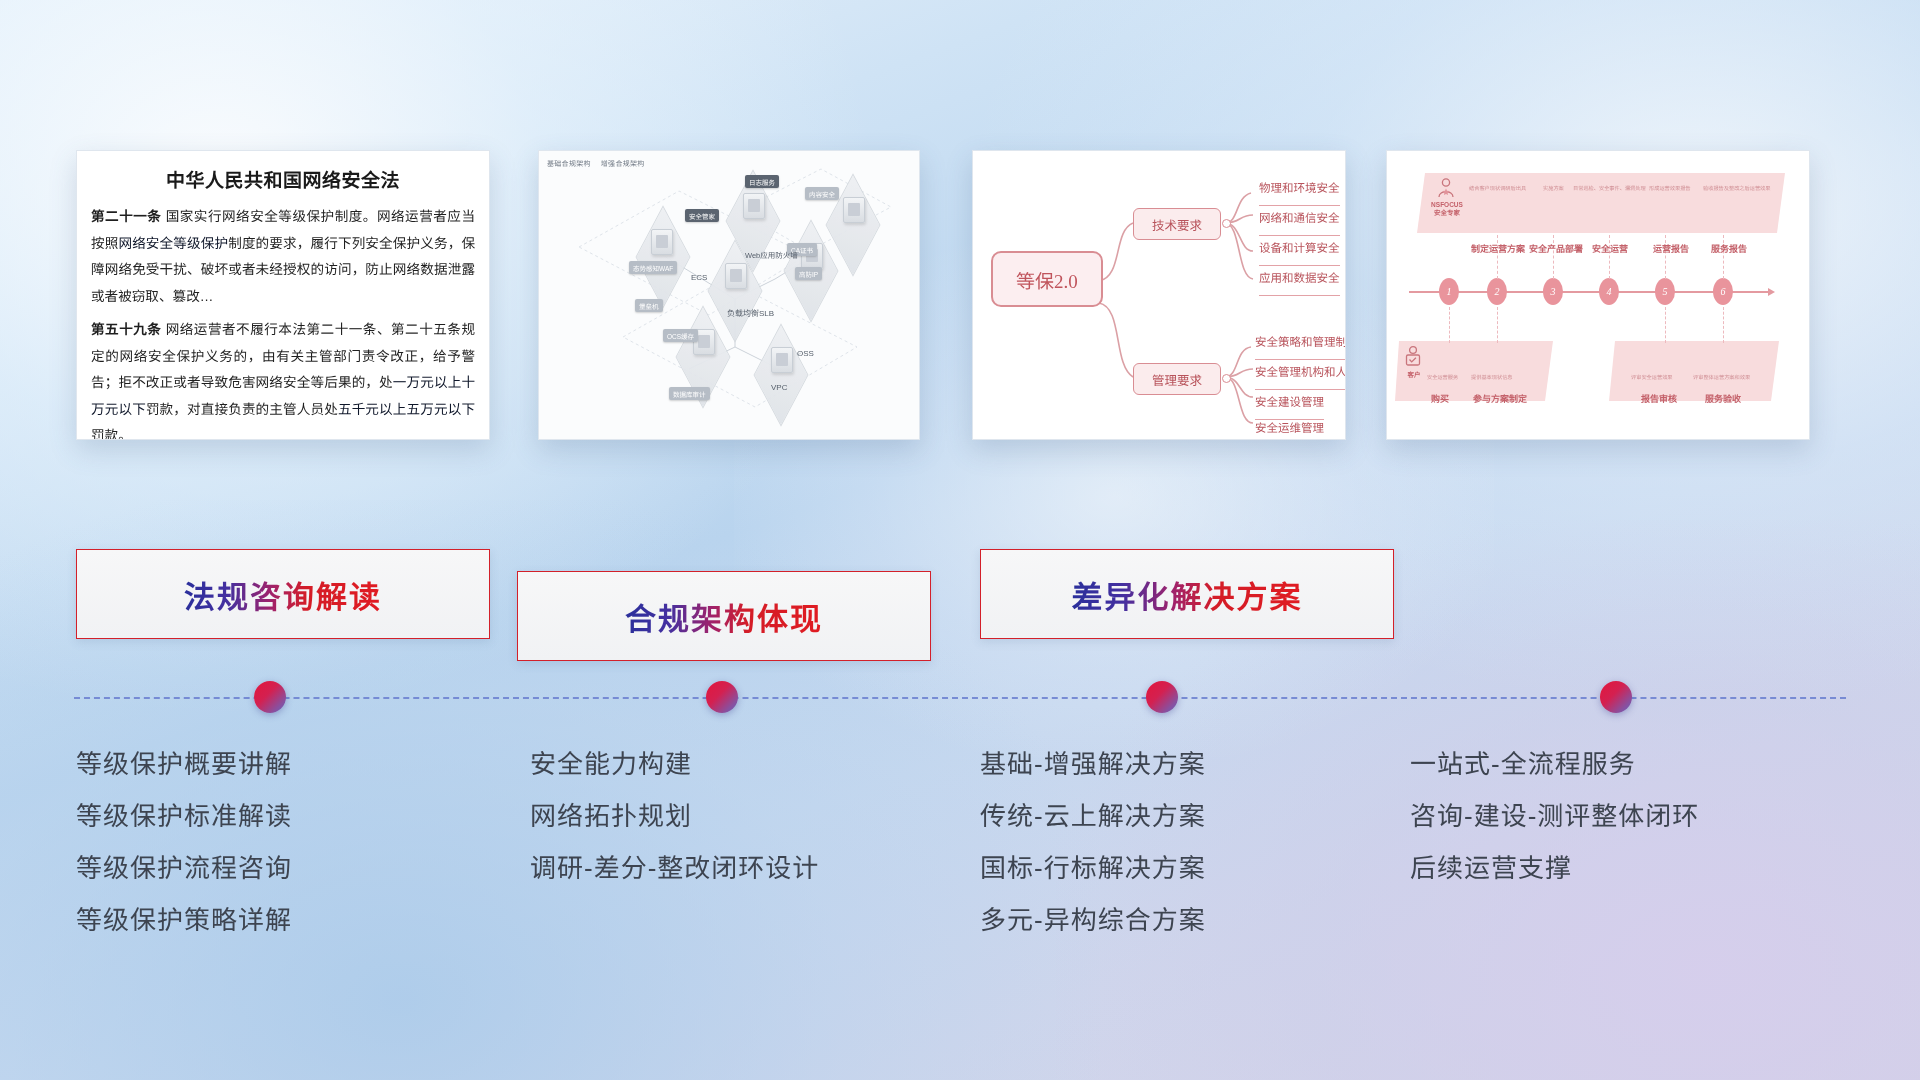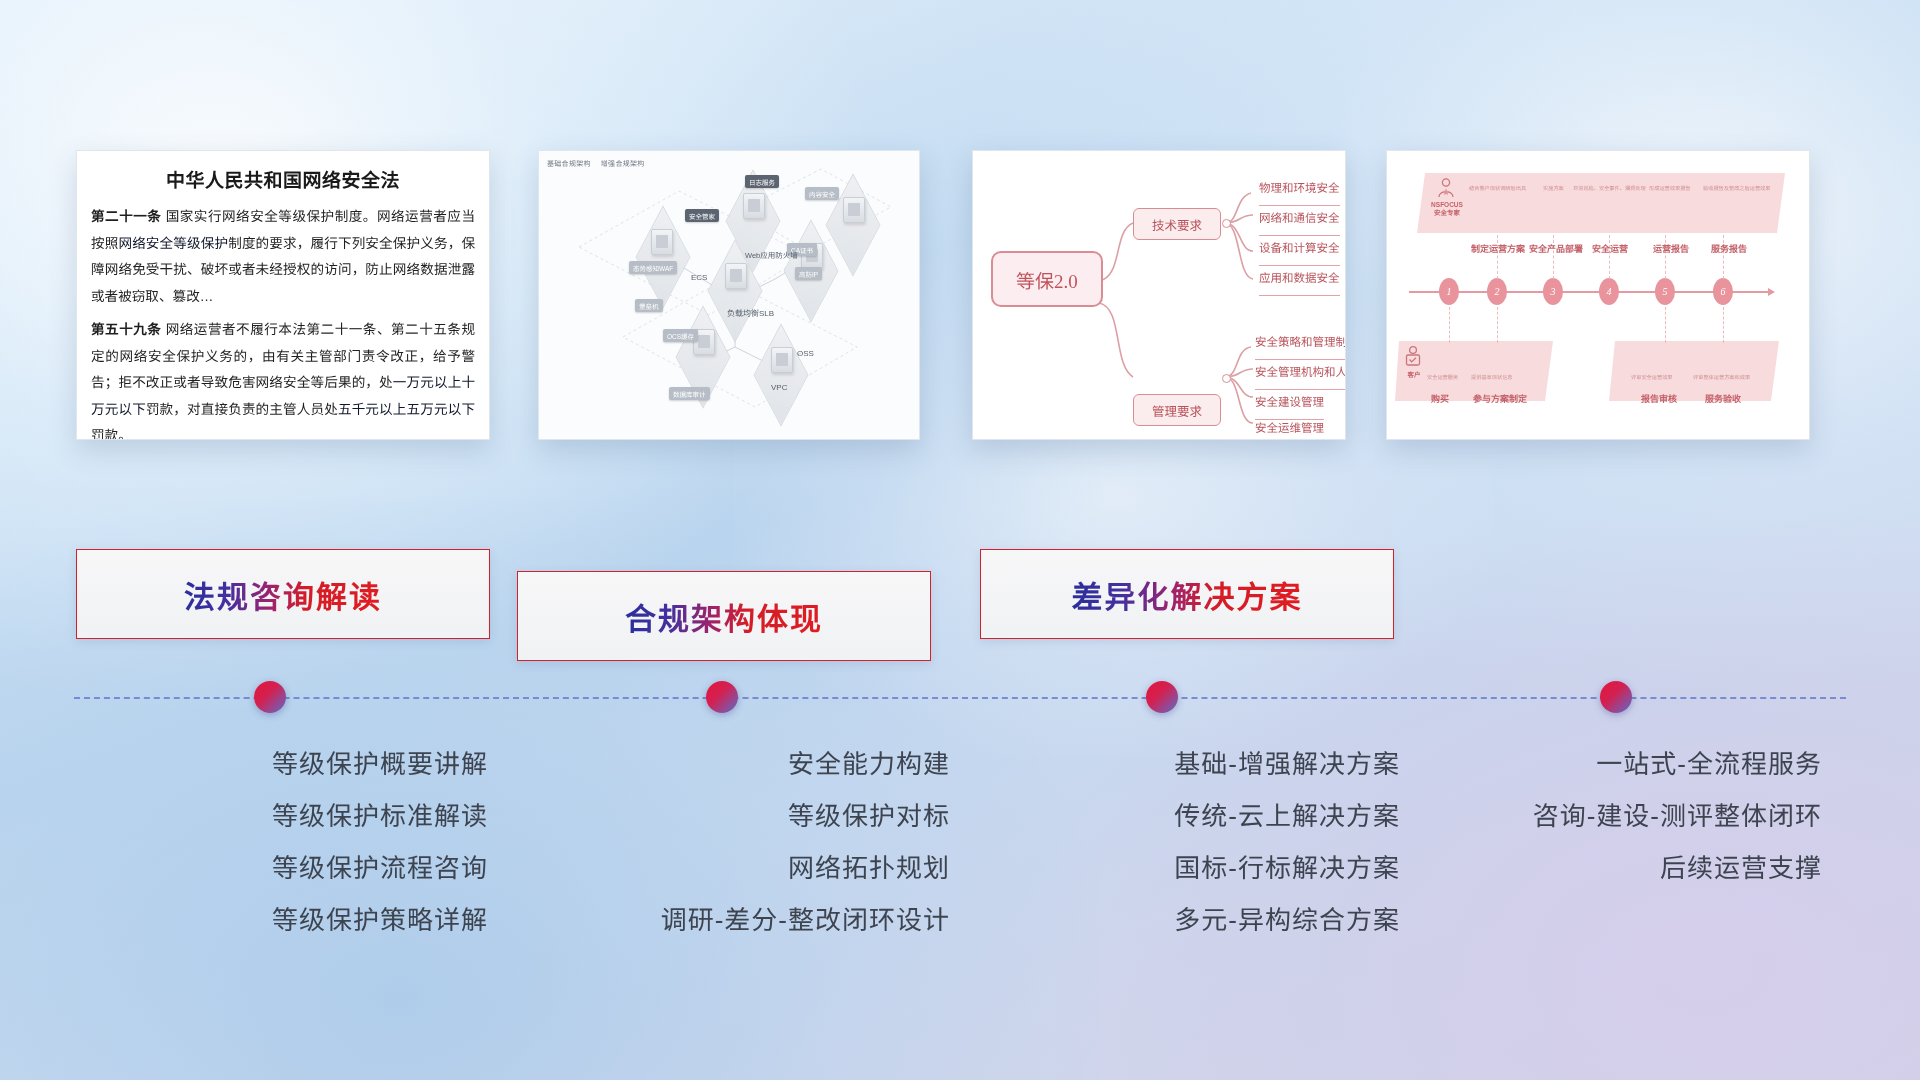--- a/index.html
+++ b/index.html
@@ -60,21 +60,21 @@
 
   
   .mind{position:relative;width:100%;height:100%;background:#fff;}
   .mm-root{position:absolute;left:18px;top:100px;width:108px;height:52px;border:2.5px solid #d98d93;
     border-radius:10px;background:#fceef0;display:flex;align-items:center;justify-content:center;
     font-size:19px;color:#c0545c;font-family:"Liberation Serif","DejaVu Serif",serif;}
   .mm-branch{position:absolute;width:86px;height:30px;border:1.6px solid #d98d93;border-radius:6px;
     background:#fbeced;display:flex;align-items:center;justify-content:center;
     font-size:12.5px;color:#b8535b;font-family:"Liberation Serif","DejaVu Serif",serif;}
   .mm-b1{left:160px;top:57px;}
-  .mm-b2{left:160px;top:212px;margin-top:31px;}
+  .mm-b2{left:160px;top:212px;}
   .mm-leaf{position:absolute;font-size:11.5px;color:#b8535b;white-space:nowrap;
     font-family:"Liberation Serif","DejaVu Serif",serif;padding-bottom:10px;border-bottom:1.6px solid #e3a2a7;}
   .mm-dot{position:absolute;width:7px;height:7px;border:1.3px solid #d98d93;border-radius:50%;background:#fff;}
   .mm-svg{position:absolute;inset:0;}
 
   
   .road{position:relative;width:100%;height:100%;background:#fff;padding:0;}
   .road-band{position:absolute;background:#f8dcdd;}
   .rb-top{left:30px;top:22px;width:368px;height:60px;
     clip-path:polygon(8px 0,368px 0,360px 60px,0 60px);}
@@ -115,21 +115,21 @@
   .tl-dot{position:absolute;top:-13px;width:32px;height:32px;border-radius:50%;
     background:linear-gradient(135deg,#e2163c 0%,#d42050 42%,#8a4f9e 78%,#5f63c0 100%);
     box-shadow:0 2px 7px rgba(60,60,140,.35);}
   .td-1{left:254px;}
   .td-2{left:706px;}
   .td-3{left:1146px;}
   .td-4{left:1600px;}
 
   
   .lists{position:absolute;top:738px;left:0;width:1920px;height:280px;}
-  .col{position:absolute;top:0;text-align:right;color:#3d4450;
+  .col{position:absolute;top:0;text-align:left;color:#3d4450;
     font-size:26px;line-height:2.0;letter-spacing:1px;}
   .col .li{white-space:nowrap;}
   .cl-1{left:76px;width:412px;}
   .cl-2{left:530px;width:420px;}
   .cl-3{left:980px;width:420px;}
   .cl-4{left:1410px;width:412px;}
 </style>
 </head>
 <body>
 
@@ -332,21 +332,20 @@
 
 <div class="lists">
   <div class="col cl-1">
     <div class="li">等级保护概要讲解</div>
     <div class="li">等级保护标准解读</div>
     <div class="li">等级保护流程咨询</div>
     <div class="li">等级保护策略详解</div>
   </div>
   <div class="col cl-2">
     <div class="li">安全能力构建</div>
-    <div class="li">等级保护对标</div>
     <div class="li">网络拓扑规划</div>
     <div class="li">调研-差分-整改闭环设计</div>
   </div>
   <div class="col cl-3">
     <div class="li">基础-增强解决方案</div>
     <div class="li">传统-云上解决方案</div>
     <div class="li">国标-行标解决方案</div>
     <div class="li">多元-异构综合方案</div>
   </div>
   <div class="col cl-4">

